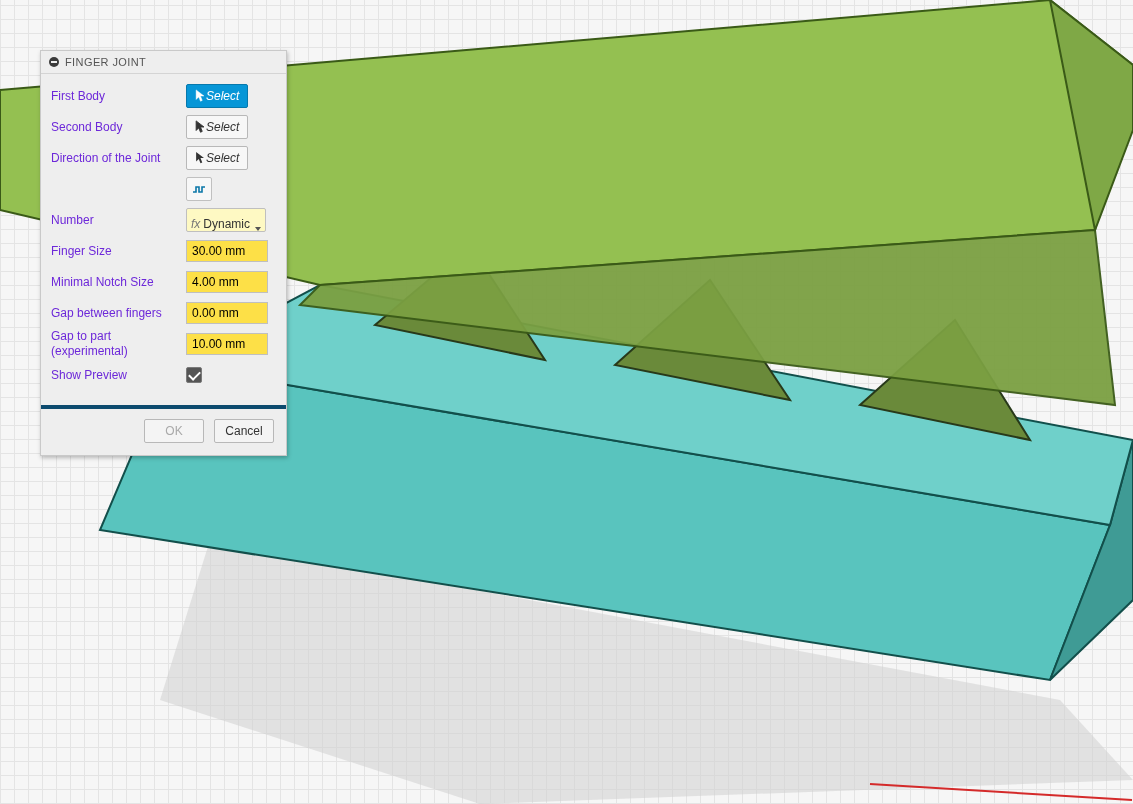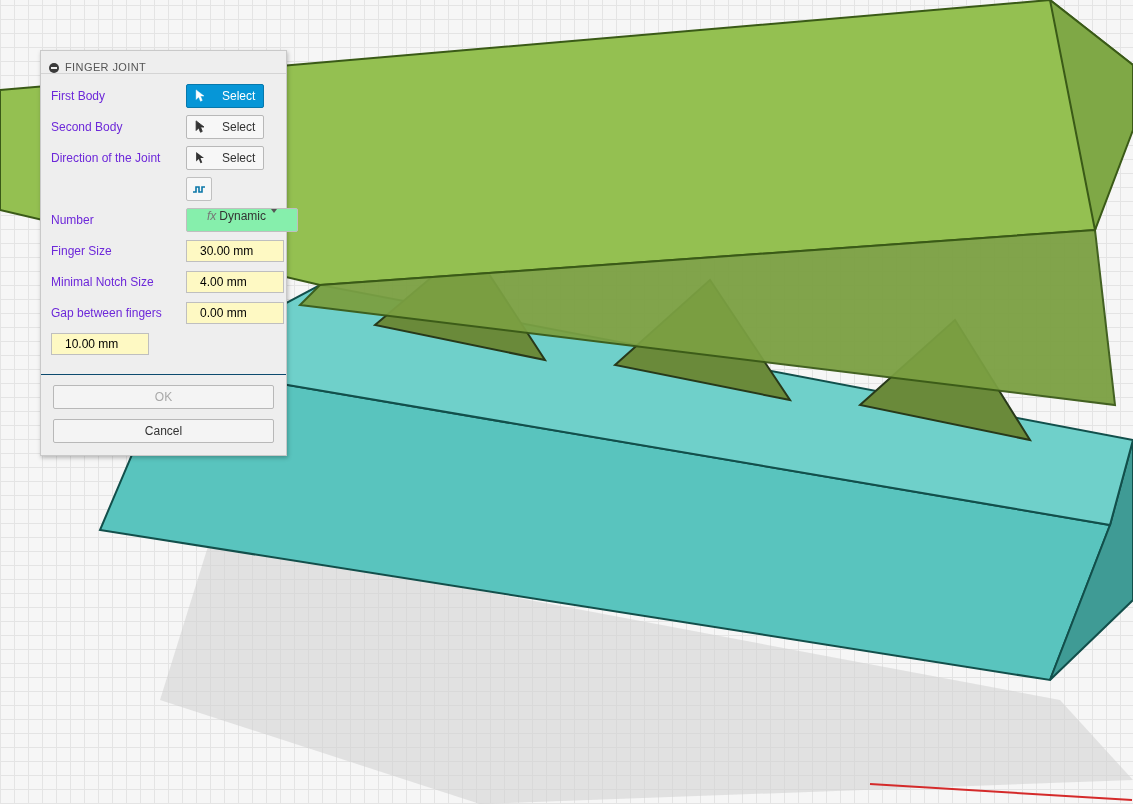--- a/index.html
+++ b/index.html
@@ -13,50 +13,50 @@
       repeating-linear-gradient(0deg ,#d2d2d2 0 1px,transparent 1px 70px),
       repeating-linear-gradient(90deg,#d2d2d2 0 1px,transparent 1px 70px),
       #f6f6f6;
   }
   .model{position:absolute;inset:0;pointer-events:none;}
   .model svg{width:100%;height:100%;}
 
   
   .dlg{position:absolute;left:40px;top:50px;width:245px;background:#eeeeee;border:1px solid #c9c9c9;
        box-shadow:1px 2px 4px rgba(0,0,0,.25);}
-  .dlg-title{display:flex;align-items:flex-end;gap:6px;height:22px;padding:0 8px;border-bottom:1px solid #d4d4d4;}
+  .dlg-title{display:flex;align-items:center;gap:6px;height:22px;padding:0 8px;border-bottom:1px solid #d4d4d4;}
   .dlg-title .collapse{width:10px;height:10px;border-radius:50%;background:#3a3a3a;position:relative;}
   .dlg-title .collapse::after{content:"";position:absolute;left:2px;right:2px;top:4px;height:2px;background:#eee;}
   .dlg-title span{font-size:11px;letter-spacing:.4px;color:#555;}
   .dlg-body{padding:6px 10px 14px;}
   .row{display:flex;align-items:center;min-height:30px;margin:1px 0;}
   .lbl{flex:0 0 135px;color:#6d28d9;line-height:1.25;}
   .ctl{flex:1;display:flex;align-items:center;gap:4px;}
 
-  .btn-select{display:inline-flex;align-items:center;gap:16px;height:22px;padding:0 8px;border:1px solid #b8b8b8;background:#f7f7f7;border-radius:2px;cursor:pointer;}
+  .btn-select{display:inline-flex;align-items:center;gap:0;height:22px;padding:0 8px;border:1px solid #b8b8b8;background:#f7f7f7;border-radius:2px;cursor:pointer;font-style:italic;}
   .btn-select.active{background:#0696d7;color:#fff;border-color:#0678ac;}
   .cursor-ic{width:11px;height:14px;}
   .cursor-ic svg{width:100%;height:100%;display:block;}
 
   .iconbtn{width:24px;height:22px;border:1px solid #c0c0c0;background:#f7f7f7;border-radius:2px;cursor:pointer;display:flex;align-items:center;justify-content:center;}
   .iconbtn.sel{background:#0696d7;border-color:#057bb1;}
   .iconbtn svg{width:16px;height:14px;display:block;}
 
-  .combo{display:flex;align-items:flex-start;height:22px;border:1px solid #bfbfbf;background:#86efac;border-radius:2px;width:70px;padding:0 20px;gap:3px;cursor:pointer;}
+  .combo{display:flex;align-items:flex-end;height:22px;border:1px solid #bfbfbf;background:#fef9c3;border-radius:2px;width:70px;padding:0 4px;gap:3px;cursor:pointer;}
   .combo .fx{font-style:italic;color:#777;}
   .combo .txt{flex:1;white-space:nowrap;overflow:hidden;text-overflow:ellipsis;}
   .combo .caret{width:0;height:0;border-left:3px solid transparent;border-right:3px solid transparent;border-top:4px solid #555;}
 
-  .num{width:70px;height:20px;border:1px solid #bfbfbf;background:#fef9c3;padding:0 13px;font:12px Arial;}
+  .num{width:70px;height:20px;border:1px solid #bfbfbf;background:#fde047;padding:0 5px;font:12px Arial;}
 
   .chk{width:14px;height:14px;border:1px solid #7a7a7a;border-radius:2px;background:#fff;display:inline-flex;align-items:center;justify-content:center;}
   .chk.checked{background:#555;}
   .chk.checked::after{content:"";width:9px;height:5px;border:2px solid #fff;border-top:none;border-right:none;transform:rotate(-45deg);margin-top:-2px;}
 
-  .dlg-foot{display:flex;justify-content:flex-end;gap:10px;padding:10px 12px 12px;border-top:1px solid #0c4a6e;flex-direction:column;}
+  .dlg-foot{display:flex;justify-content:flex-end;gap:10px;padding:10px 12px 12px;border-top:4px solid #0c4a6e;}
   .fbtn{min-width:58px;height:22px;border:1px solid #b8b8b8;background:#f4f4f4;border-radius:2px;cursor:pointer;display:flex;align-items:center;justify-content:center;}
   .fbtn.disabled{color:#a9a9a9;cursor:default;} 
 </style>
 </head>
 <body>
 
 <div class="viewport">
 
   <div class="model">
     <svg viewBox="0 0 1133 804">
@@ -176,25 +176,32 @@
     </div>
 
     <div class="row">
       <div class="lbl">Gap between fingers</div>
       <div class="ctl">
         <input class="num" value="0.00 mm" style="">
       </div>
     </div>
 
     <div class="row">
+      <div class="lbl">Gap to part (experimental)</div>
       <div class="ctl">
         <input class="num" value="10.00 mm" style="">
       </div>
     </div>
 
+    <div class="row">
+      <div class="lbl">Show Preview</div>
+      <div class="ctl">
+        <span class="chk checked"></span>
+      </div>
+    </div>
 
   </div>
 
   <div class="dlg-foot">
     <div class="fbtn disabled">
       <span>OK</span>
     </div>
     <div class="fbtn">
       <span>Cancel</span>
     </div>

